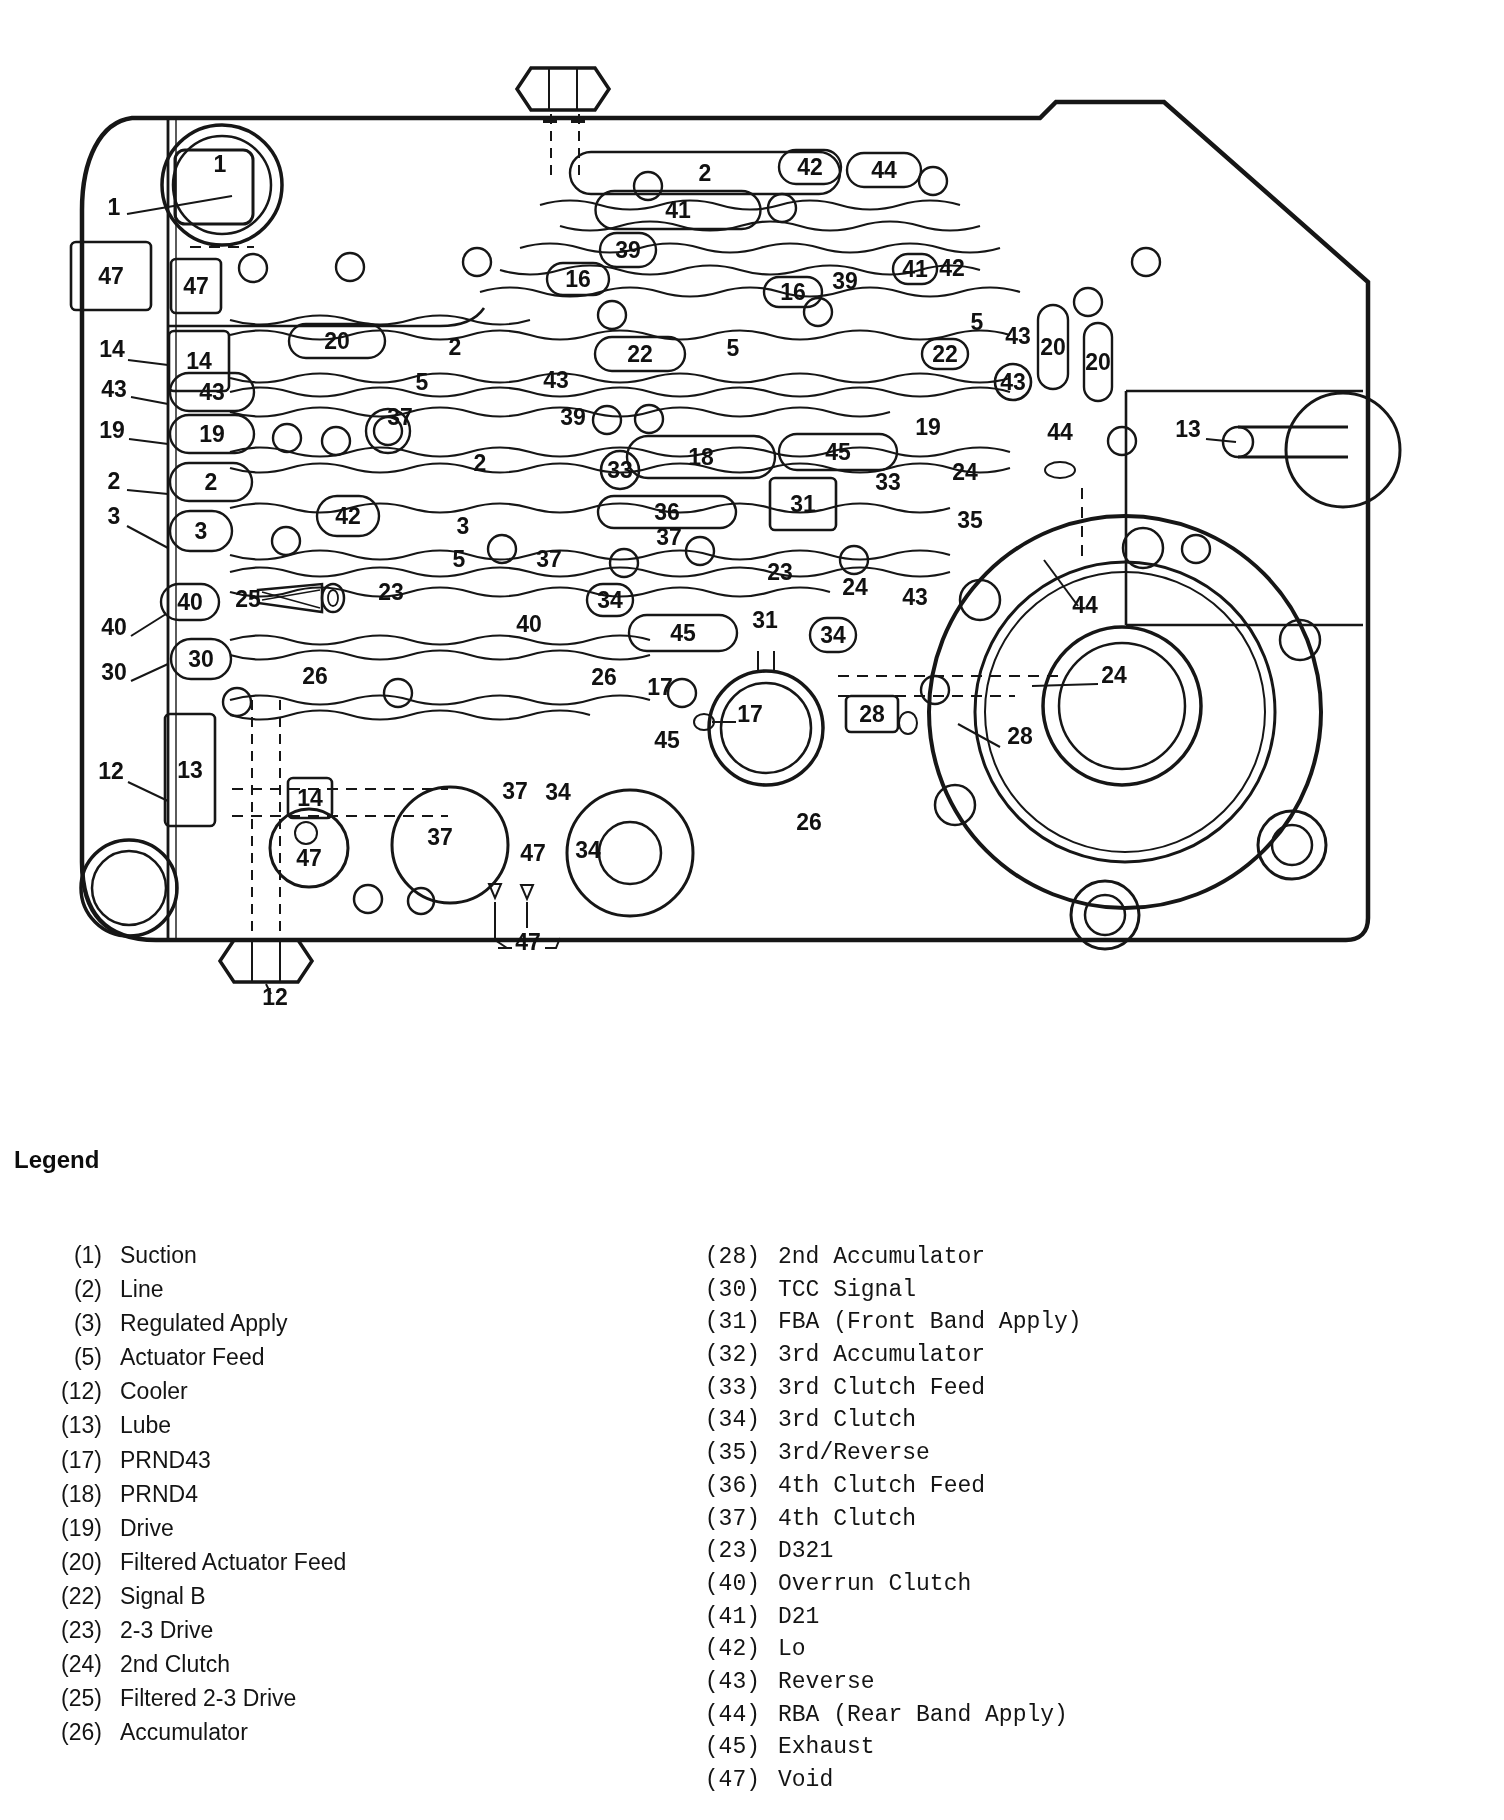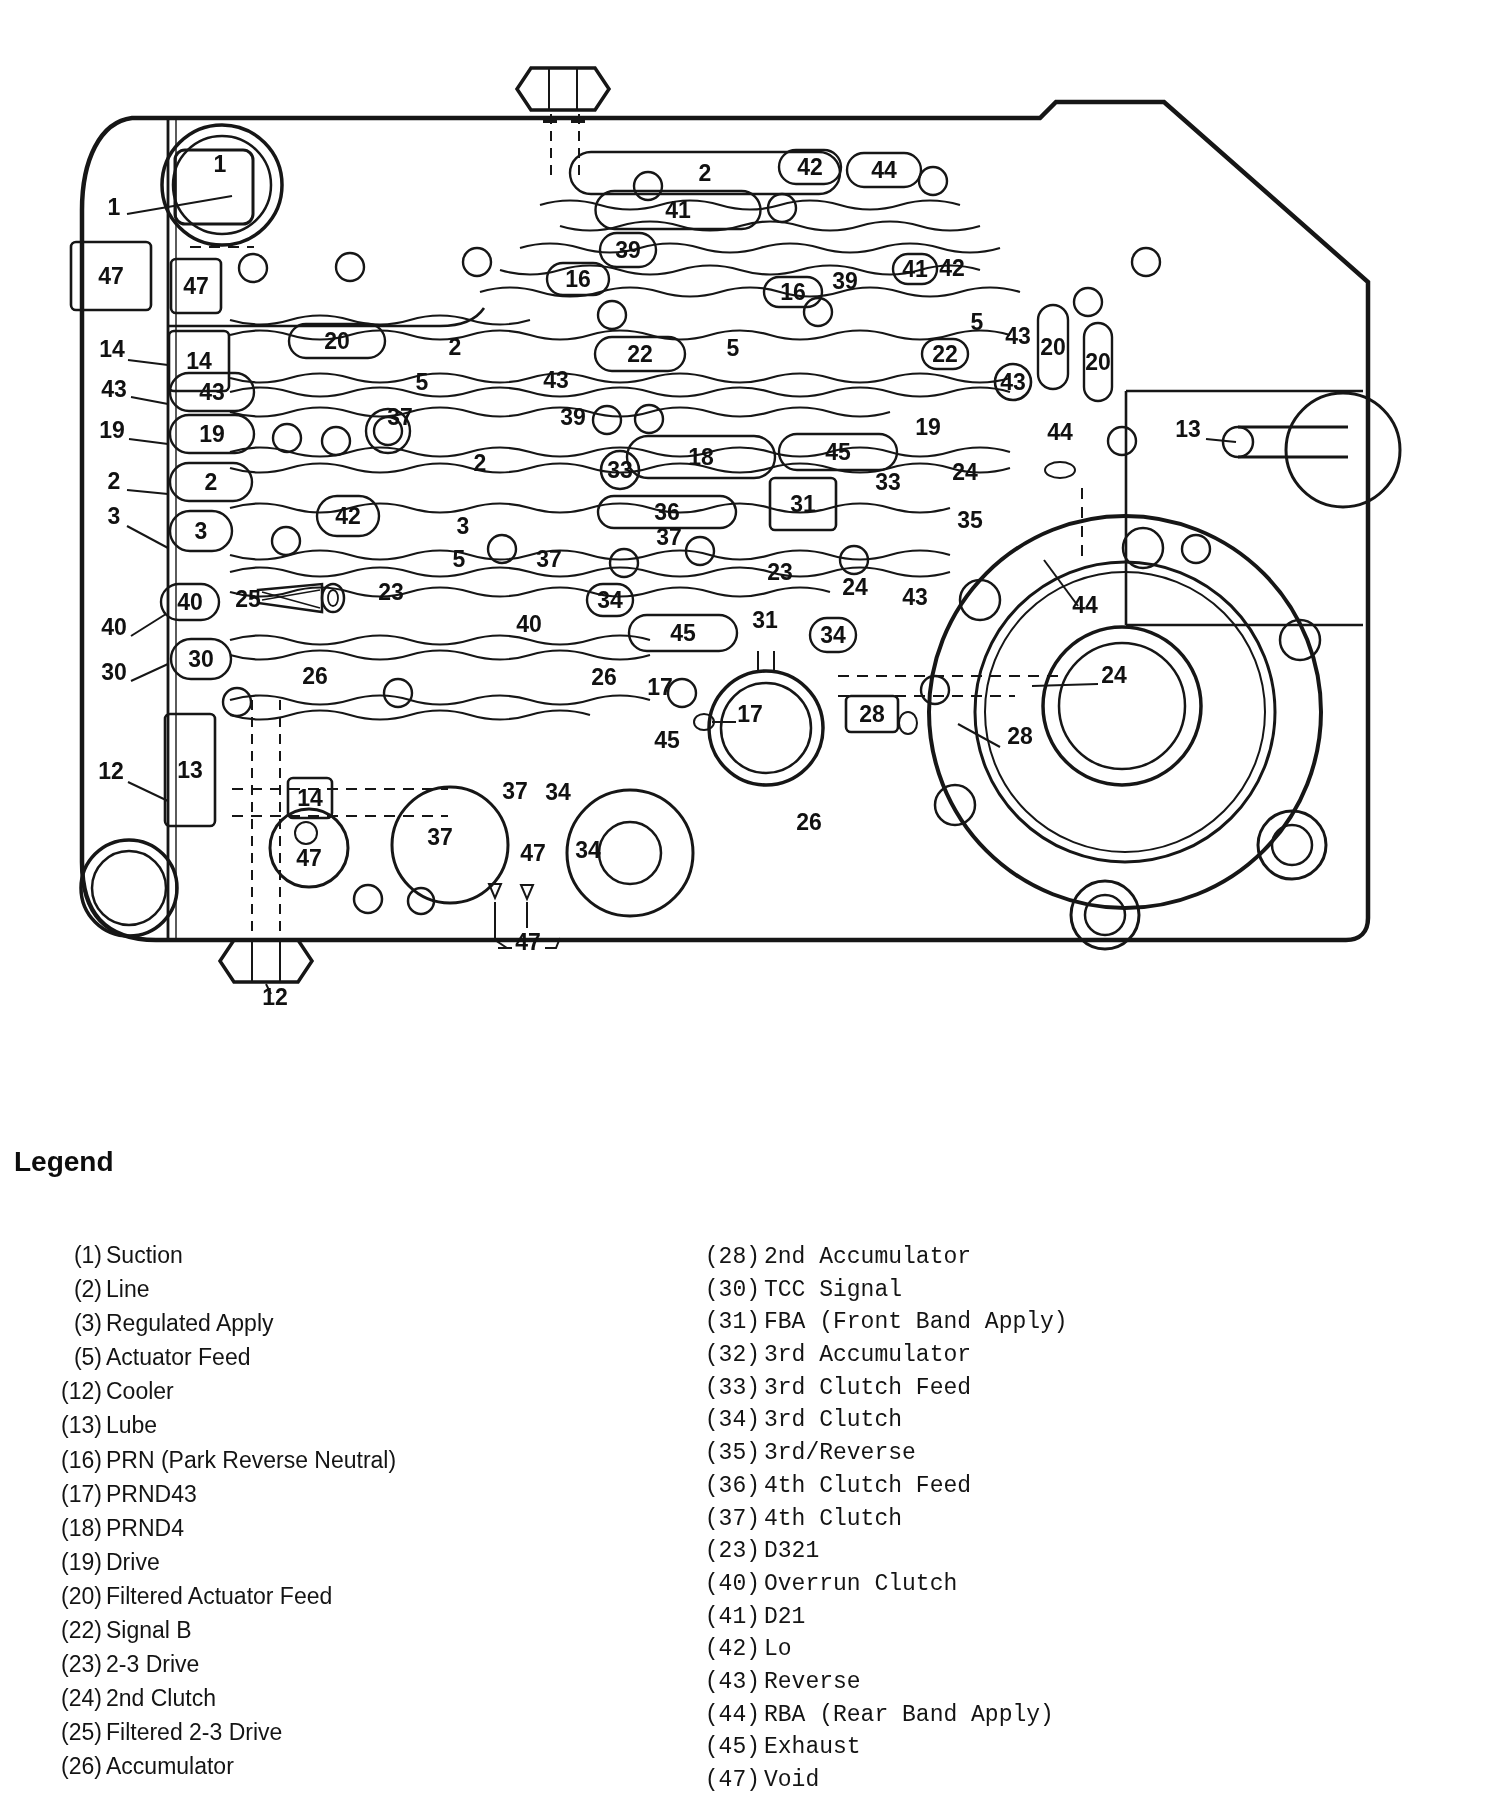--- a/index.html
+++ b/index.html
@@ -1,27 +1,27 @@
 <!DOCTYPE html>
 <html><head>
 <meta charset="utf-8">
 <style>
   html,body{margin:0;padding:0;background:#ffffff;}
   #page{position:relative;width:1504px;height:1820px;background:#fff;overflow:hidden;
         font-family:"Liberation Sans",sans-serif;color:#141414;}
   #diagram-svg{position:absolute;left:0;top:0;}
   .ink{stroke:#161616;fill:none;}
-  #legend-title{position:absolute;left:14px;top:1146px;font-size:28px;font-weight:bold;color:#0d0d0d;}
+  #legend-title{position:absolute;left:14px;top:1146px;font-size:24px;font-weight:bold;color:#0d0d0d;}
   #legend-left{position:absolute;left:30px;top:1242px;}
   #legend-right{position:absolute;left:688px;top:1244px;font-family:Liberation Mono, monospace;}
   .legend-row{display:flex;align-items:baseline;font-size:23px;color:#141414;}
   #legend-left .legend-row{height:34.1px;}
   #legend-right .legend-row{height:32.7px;}
   .legend-num{display:inline-block;width:72px;text-align:right;flex:0 0 72px;}
-  .legend-label{margin-left:4px;white-space:nowrap;}
+  .legend-label{margin-left:18px;white-space:nowrap;}
   text.dlabel{font-family:"Liberation Sans",sans-serif;font-weight:bold;font-size:23px;fill:#111;}
 </style>
 </head>
 <body>
 
 <div id="page">
 
   <svg id="diagram-svg" width="1504" height="1040" viewBox="0 0 1504 1040">
 
     <g>
@@ -334,24 +334,20 @@
       </div>
       <div class="legend-row">
         <span class="legend-num">(12)</span>
         <span class="legend-label">Cooler</span>
       </div>
       <div class="legend-row">
         <span class="legend-num">(13)</span>
         <span class="legend-label">Lube</span>
       </div>
       <div class="legend-row">
-        <span class="legend-num">(16)</span>
-        <span class="legend-label">PRN (Park Reverse Neutral)</span>
-      </div>
-      <div class="legend-row">
         <span class="legend-num">(17)</span>
         <span class="legend-label">PRND43</span>
       </div>
       <div class="legend-row">
         <span class="legend-num">(18)</span>
         <span class="legend-label">PRND4</span>
       </div>
       <div class="legend-row">
         <span class="legend-num">(19)</span>
         <span class="legend-label">Drive</span>

